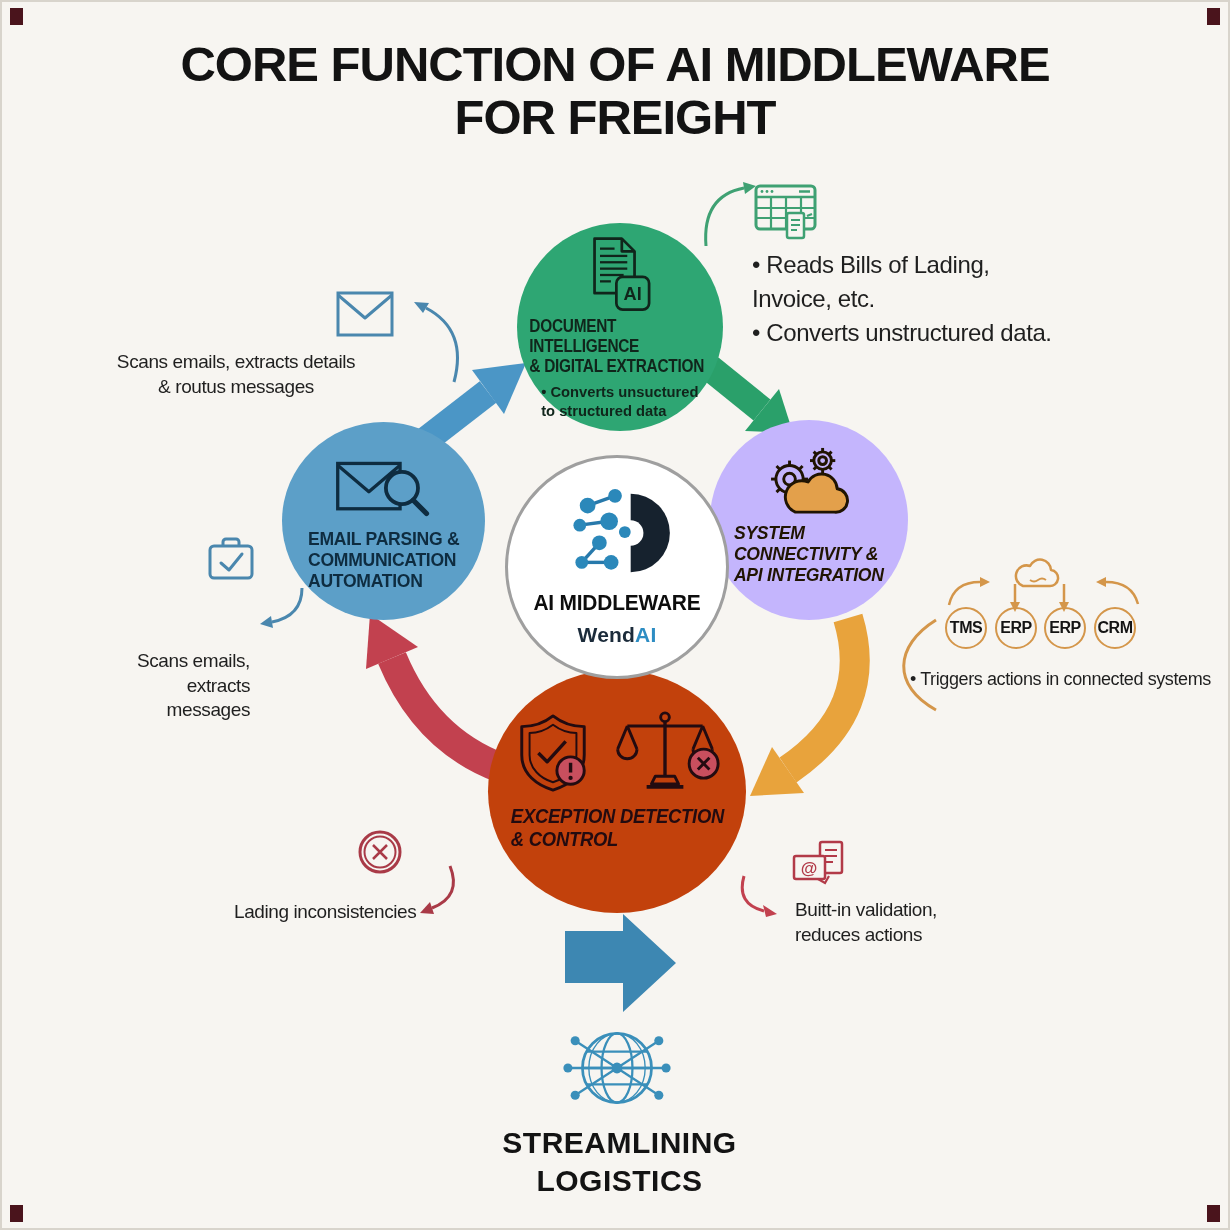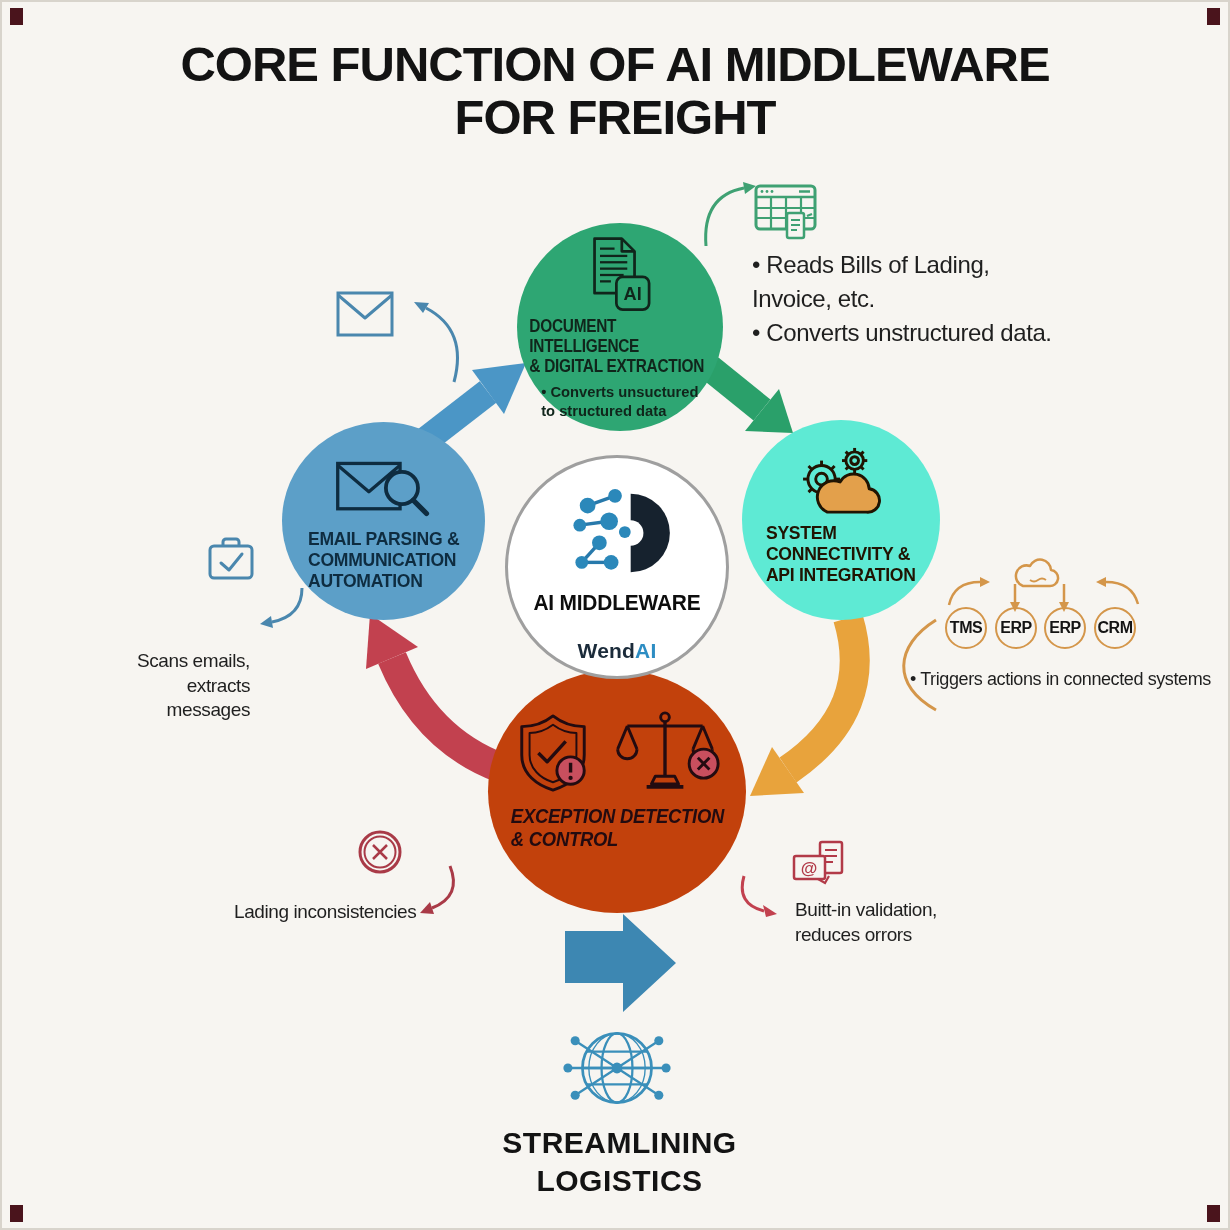--- a/index.html
+++ b/index.html
@@ -20,28 +20,28 @@
     text-align:left;z-index:2;
   }
   .node-title{font-weight:bold;line-height:1.14;letter-spacing:-0.3px;}
   .squeeze{transform:scaleX(0.88);transform-origin:50% 50%;}
   .squeeze95{transform:scaleX(0.95);transform-origin:50% 50%;}
   .c-doc{left:515px;top:221px;width:206px;height:208px;background:#2ea673;}
   .c-doc .node-title{font-size:17.5px;color:#10251b;margin-top:2px;}
   .c-doc .node-bullet{font-size:15.5px;font-weight:bold;color:#10251b;margin-top:5px;line-height:1.25;}
   .c-email{left:280px;top:420px;width:203px;height:198px;background:#5c9fc8;}
   .c-email .node-title{font-size:18.5px;color:#0e2c40;margin-top:6px;}
-  .c-sys{left:740px;top:418px;width:198px;height:200px;background:#5eead4;}
+  .c-sys{left:708px;top:418px;width:198px;height:200px;background:#c4b5fd;font-style:italic;}
   .c-sys .node-title{font-size:18.5px;color:#201402;margin-top:4px;}
   .c-exc{left:486px;top:668px;width:258px;height:243px;background:#c2410c;font-style:italic;}
   .c-exc .node-title{font-size:20.5px;color:#230b10;margin-top:8px;}
   .c-center{left:503px;top:453px;width:224px;height:224px;background:#ffffff;
     border:3px solid #9f9f9f;box-sizing:border-box;z-index:2;}
   .center-label{font-size:22px;font-weight:bold;color:#0d0d0d;margin-top:10px;letter-spacing:-0.2px;}
-  .brand{font-size:21px;font-weight:bold;margin-top:23px;letter-spacing:0.2px;}
+  .brand{font-size:21px;font-weight:bold;margin-top:7px;letter-spacing:0.2px;}
   .brand .wend{color:#1b2b3a;}
   .brand .ai{color:#2d8dc3;}
   .note{font-size:19px;line-height:1.3;letter-spacing:-0.4px;color:#1f1f1f;z-index:2;}
   .doc-bullets{left:750px;top:246px;width:300px;line-height:34px;font-size:24px;}
   .email-top{left:108px;top:348px;width:252px;text-align:center;}
   .email-side{left:68px;top:614px;width:180px;text-align:right;margin-top:33px;}
   .sys-bullet{left:908px;top:666px;width:310px;font-size:18px;}
   .flags{left:232px;top:898px;width:200px;}
   .builtin{left:793px;top:896px;width:170px;}
   .sys-circle{
@@ -316,26 +316,28 @@
     </div>
   <div class="abs sys-circle" style="left:1042px;top:605px;">
       <span>ERP</span>
     </div>
   <div class="abs sys-circle" style="left:1092px;top:605px;">
       <span>CRM</span>
     </div>
 
   <div class="abs note doc-bullets pre">•  Reads Bills of Lading, Invoice, etc.
 •  Converts  unstructured data.</div>
+  <div class="abs note email-top pre">Scans emails, extracts details
+&amp; routus messages</div>
   <div class="abs note email-side pre">Scans emails, extracts
 messages</div>
   <div class="abs note sys-bullet">•  Triggers actions in connected systems</div>
   <div class="abs note flags">Lading inconsistencies</div>
   <div class="abs note builtin pre">Buitt-in validation,
-reduces orrors</div>
+reduces actions</div>
 
   <svg class="abs" style="left:553px;top:1016px;z-index:2;" width="124" height="100" viewBox="0 0 124 110">
     <g stroke="#3a8fba" fill="none">
       <circle cx="62" cy="55" r="38" stroke-width="3"></circle>
       <ellipse cx="62" cy="55" rx="17" ry="38" stroke-width="2.5"></ellipse>
       <ellipse cx="62" cy="55" rx="31" ry="38" stroke-width="1.5"></ellipse>
       <line x1="28" y1="37" x2="96" y2="37" stroke-width="2.5"></line>
       <line x1="24" y1="55" x2="100" y2="55" stroke-width="2.5"></line>
       <line x1="28" y1="73" x2="96" y2="73" stroke-width="2.5"></line>
       <line x1="16" y1="25" x2="108" y2="85" stroke-width="2.5"></line>

